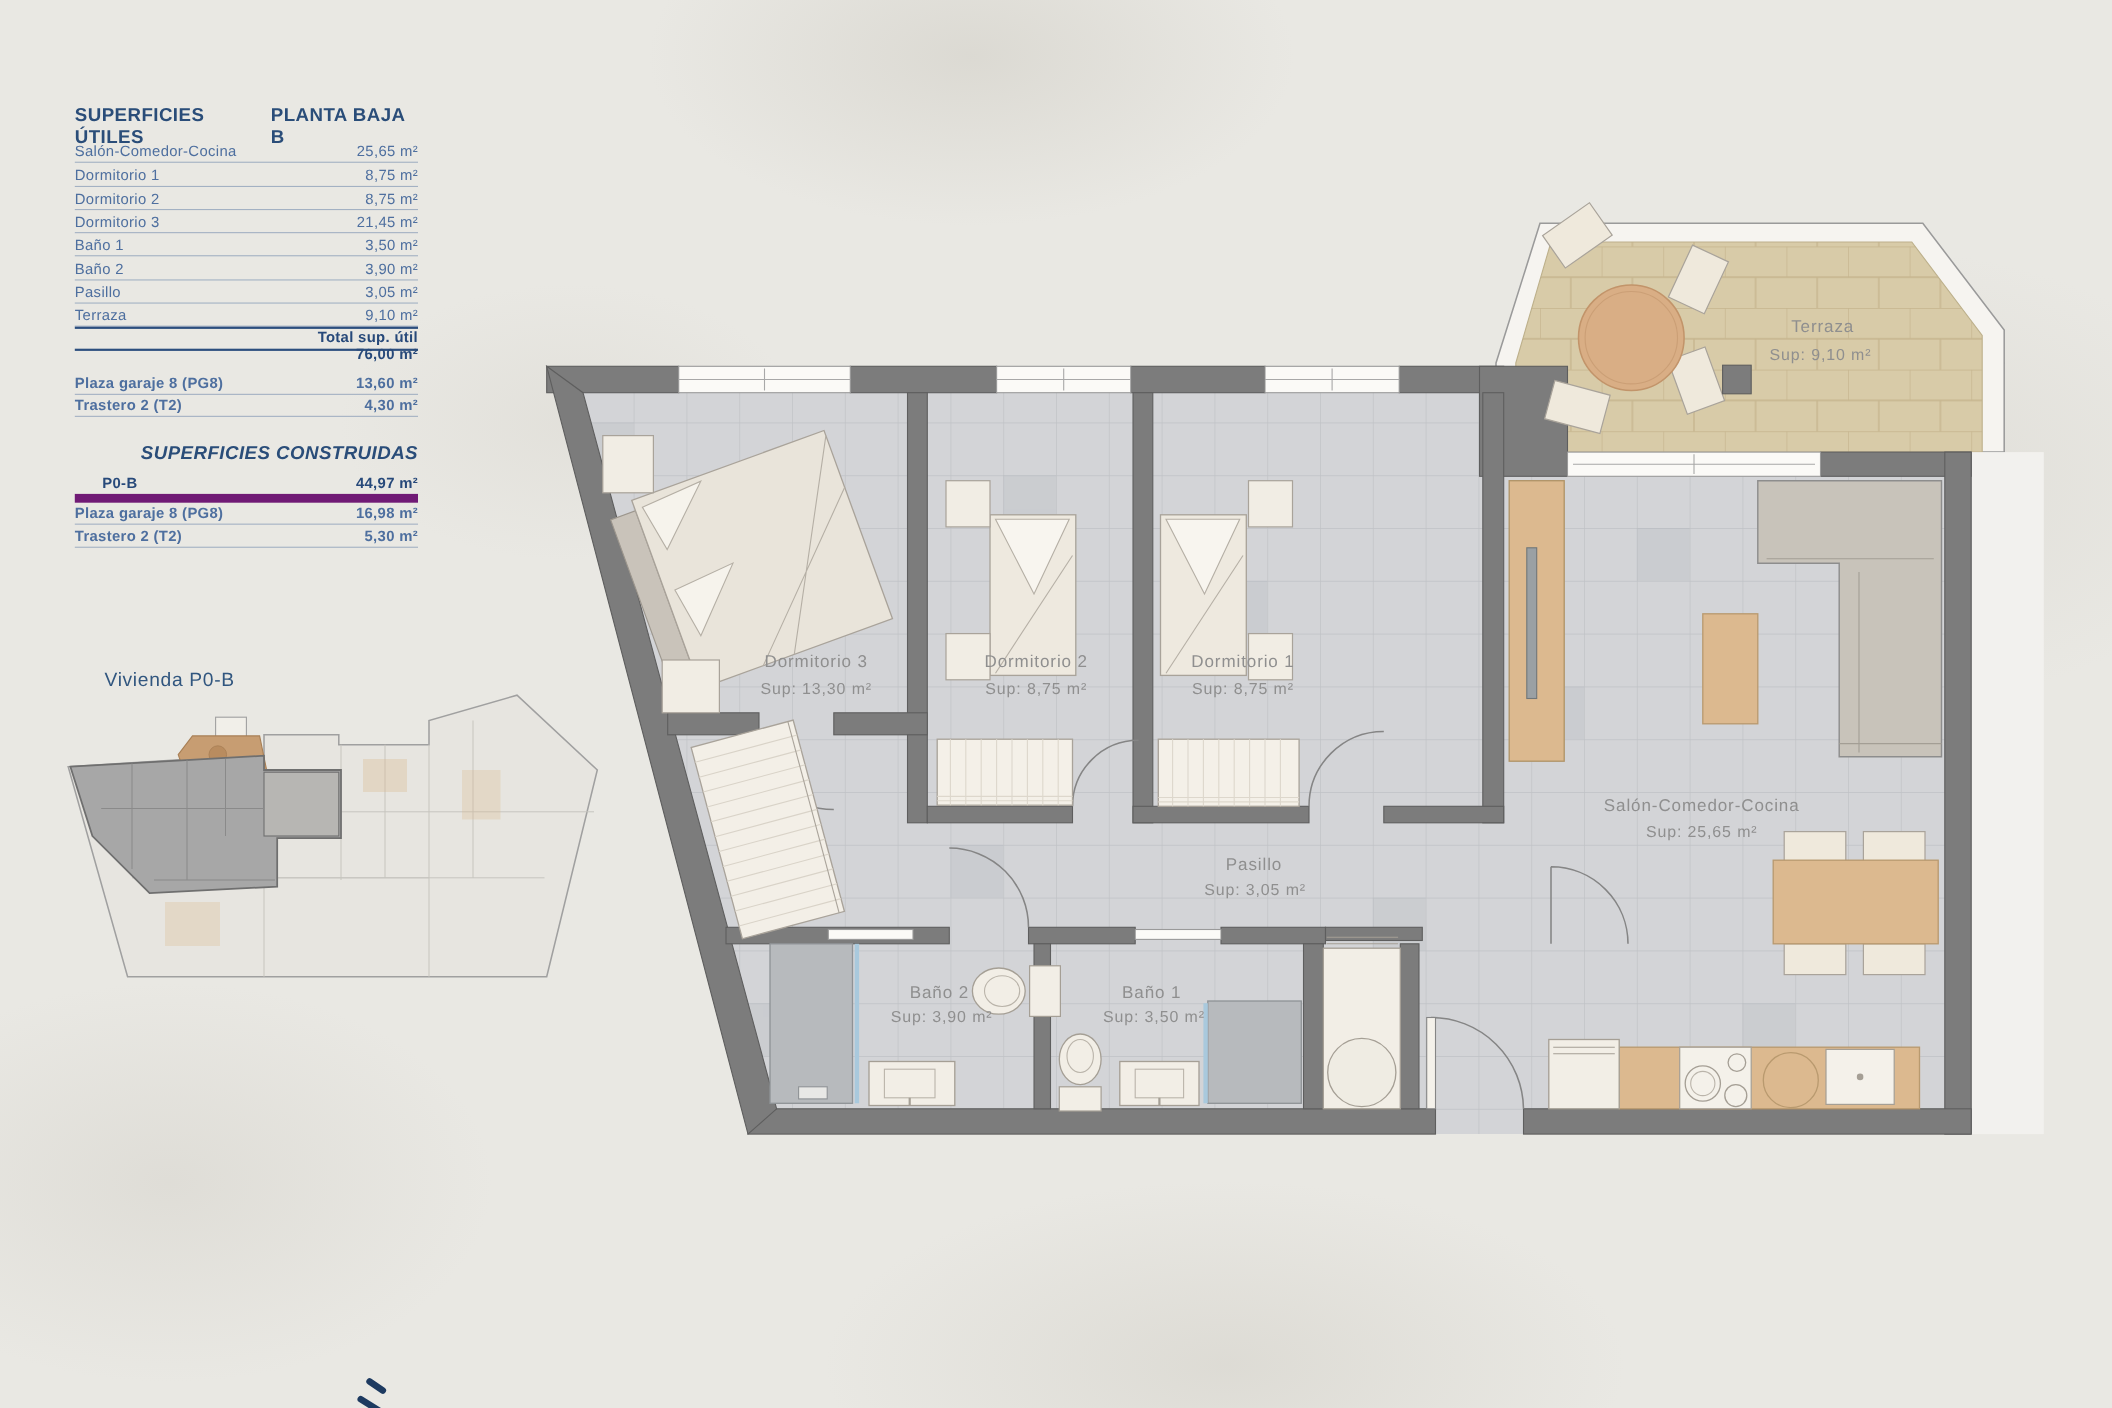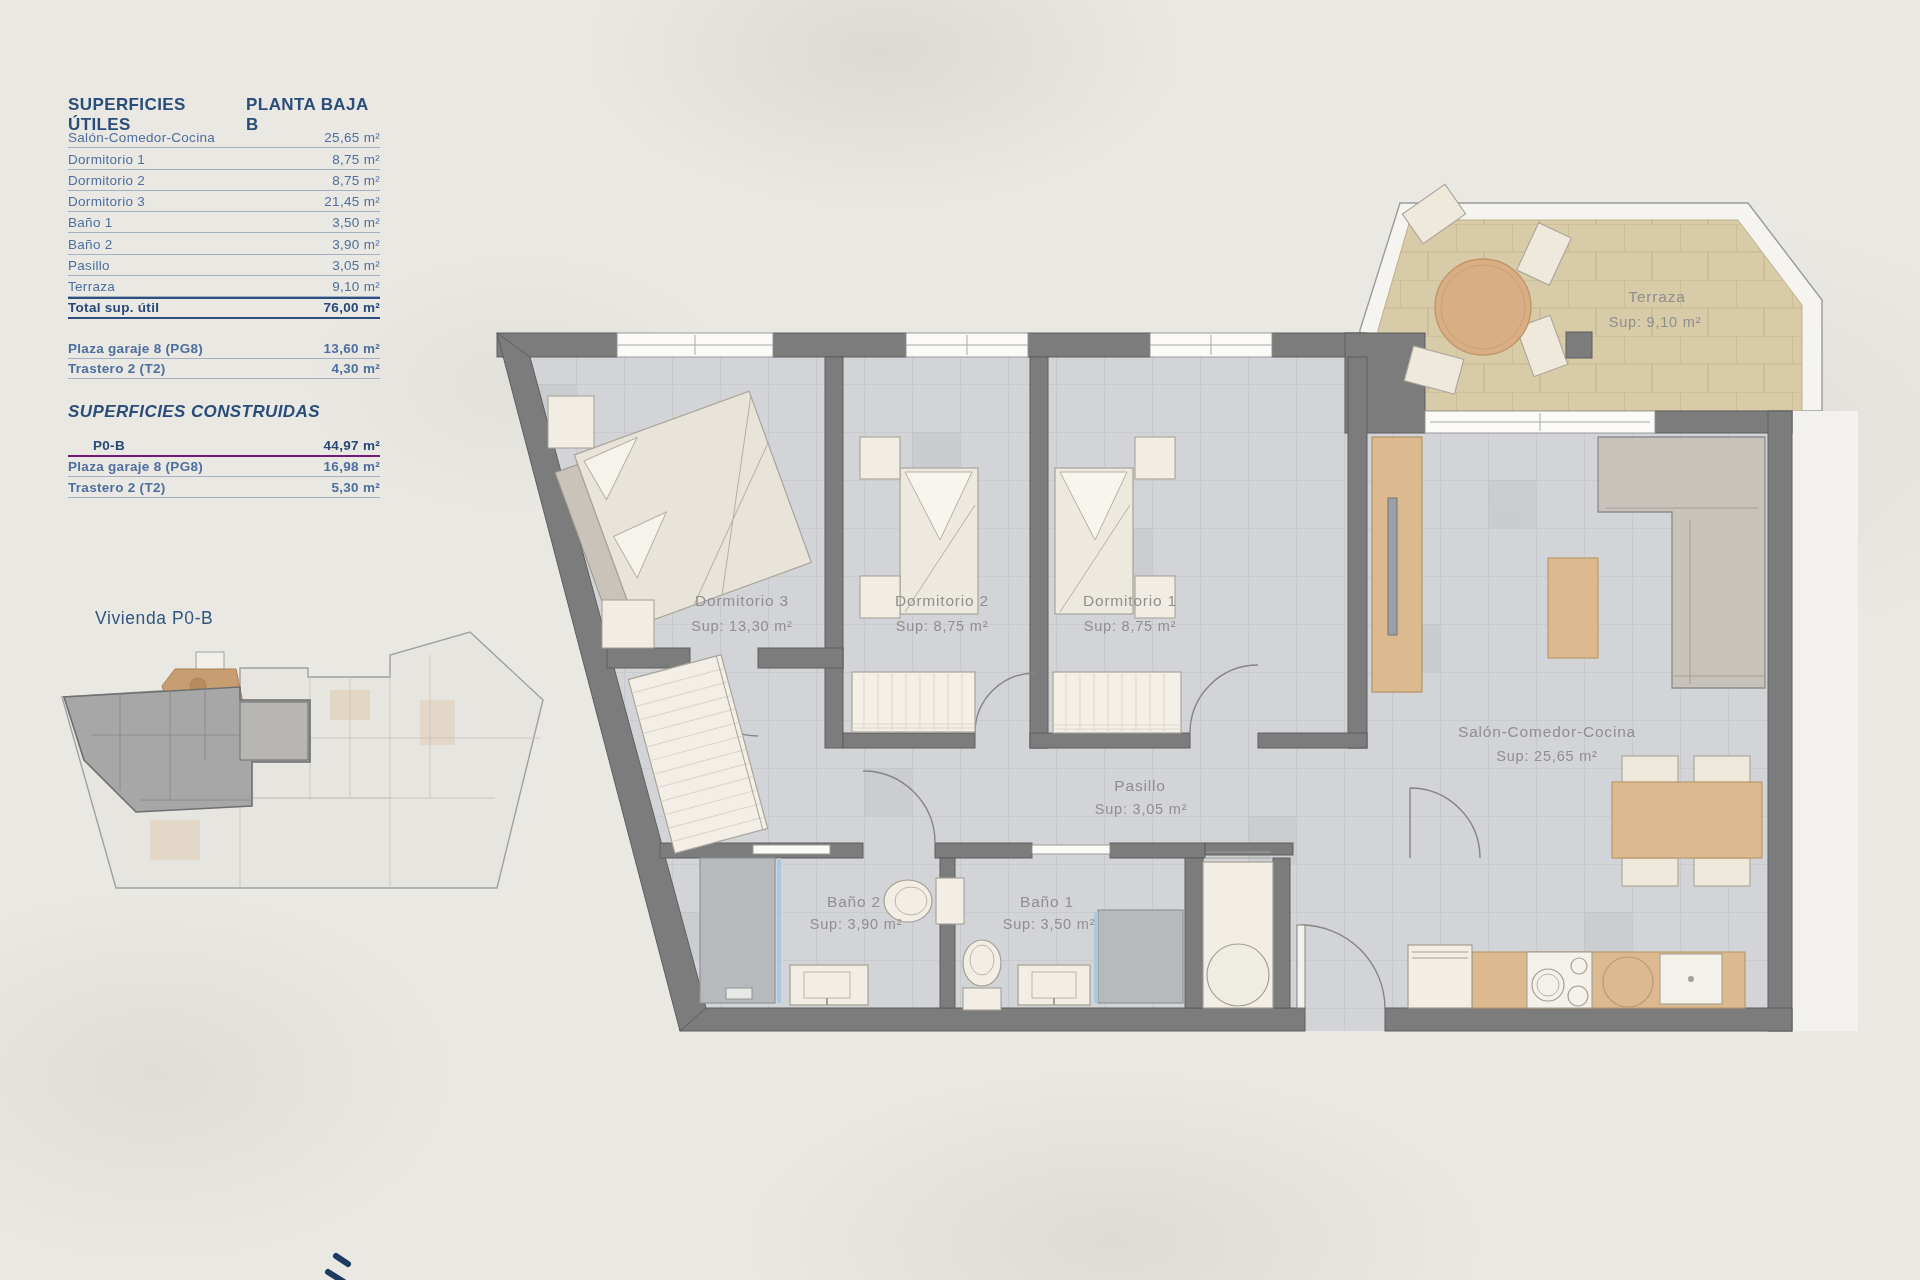--- a/index.html
+++ b/index.html
@@ -11,29 +11,29 @@
   
   .wash{position:absolute;inset:0;pointer-events:none;
     background:
       radial-gradient(420px 220px at 46% 4%, rgba(203,200,191,.45), rgba(203,200,191,0) 70%),
       radial-gradient(520px 300px at 88% 34%, rgba(206,203,195,.35), rgba(206,203,195,0) 70%),
       radial-gradient(420px 260px at 8% 84%, rgba(206,203,195,.38), rgba(206,203,195,0) 70%),
       radial-gradient(520px 240px at 58% 97%, rgba(203,200,191,.40), rgba(203,200,191,0) 70%),
       radial-gradient(300px 180px at 27% 30%, rgba(210,207,199,.30), rgba(210,207,199,0) 70%);
   }
   .panel{position:absolute;left:68px;width:312px;color:#4e6f9f;}
-  .ptitle{display:flex;justify-content:flex-start;font-size:17px;font-weight:bold;
+  .ptitle{display:flex;justify-content:flex-end;font-size:17px;font-weight:bold;
     color:#2a4d79;letter-spacing:.4px;}
   .srow{display:flex;justify-content:space-between;align-items:flex-end;
     font-size:13.5px;letter-spacing:.3px;height:21.3px;box-sizing:border-box;
     border-bottom:1px solid #a3b1c3;padding-bottom:2px;}
   .srow.c{height:20.6px;font-weight:bold;}
-  .srow.thick{border-bottom:2px solid #701a75;padding-left:25px;}
+  .srow.thick{border-bottom:8px solid #701a75;padding-left:25px;}
   .srow.totalrow{border-top:2px solid #2c4e7e;border-bottom:2px solid #2c4e7e;
-    font-weight:bold;color:#27497a;}
+    font-weight:bold;color:#27497a;flex-direction:column;}
   .srow.boldrow{font-weight:bold;color:#27497a;}
   .vivienda-label{position:absolute;left:95px;top:608px;font-size:17.5px;
     color:#31567f;letter-spacing:.6px;}
   svg{position:absolute;left:0;top:0;}
   svg text{font-family:"Liberation Sans",sans-serif;fill:#8f8f8f;letter-spacing:.8px;}
   .rname{font-size:15.5px;}
   .rsup{font-size:14.5px;}
 </style>
 </head>
 <body>

